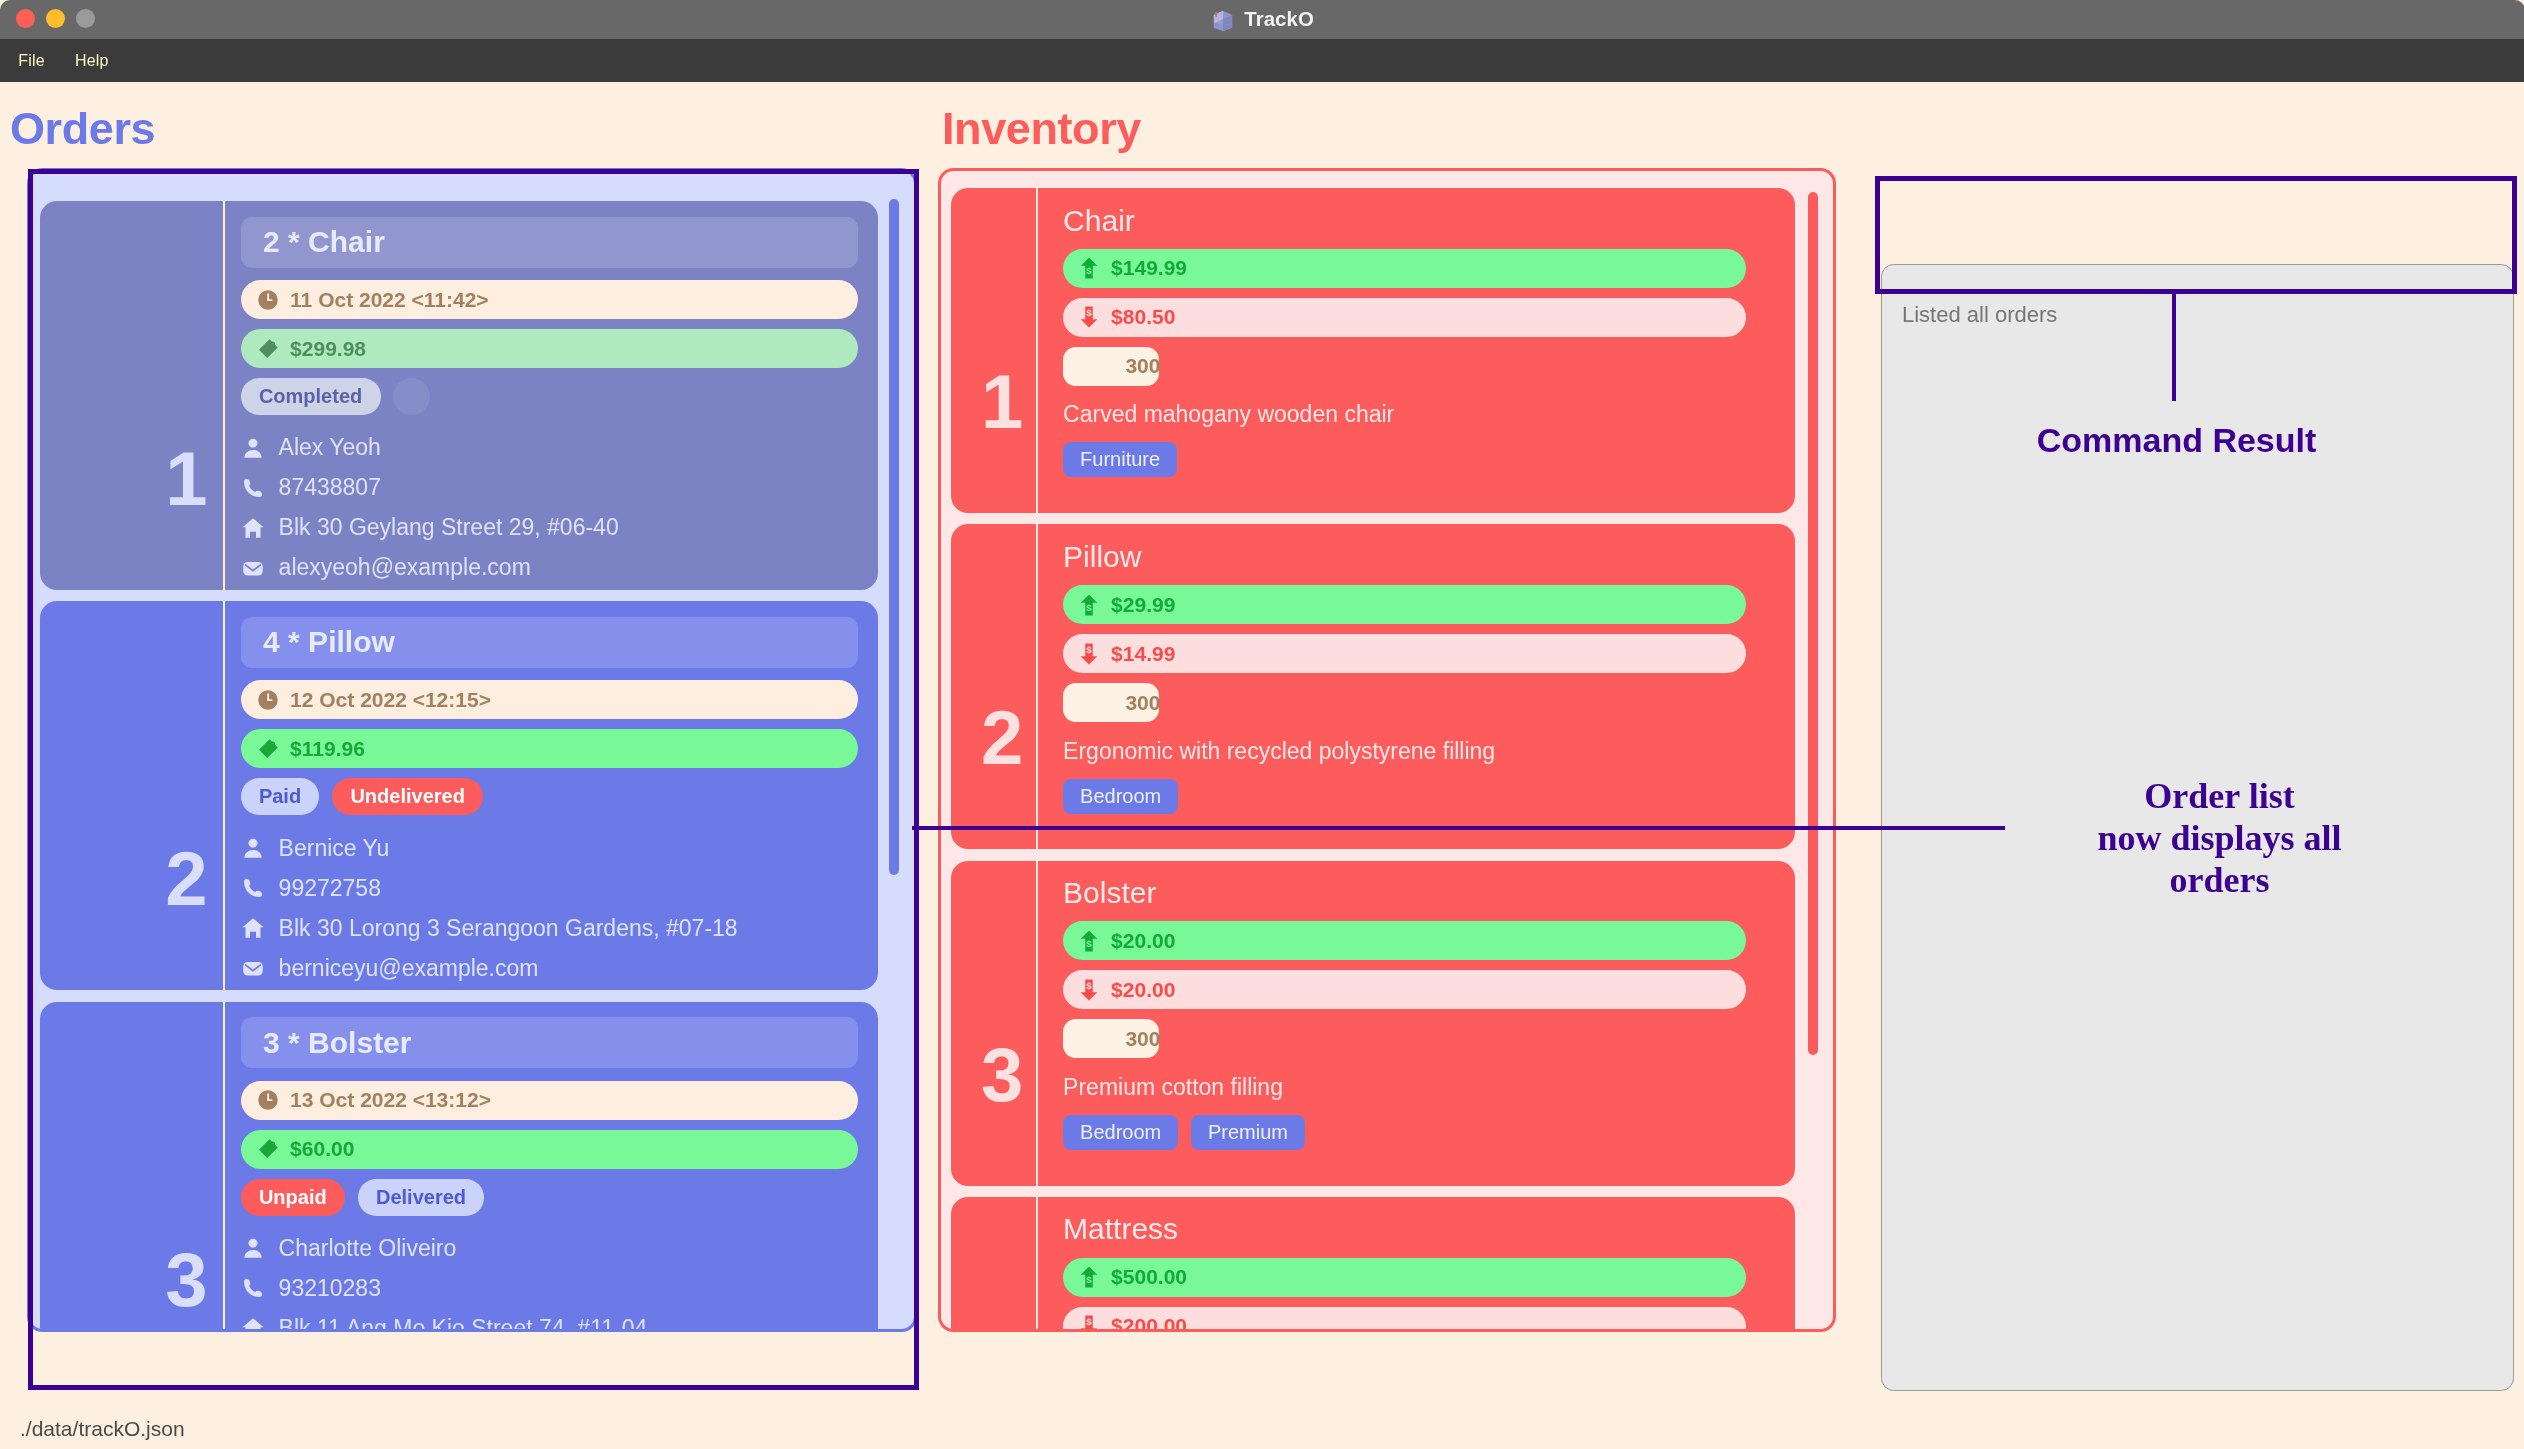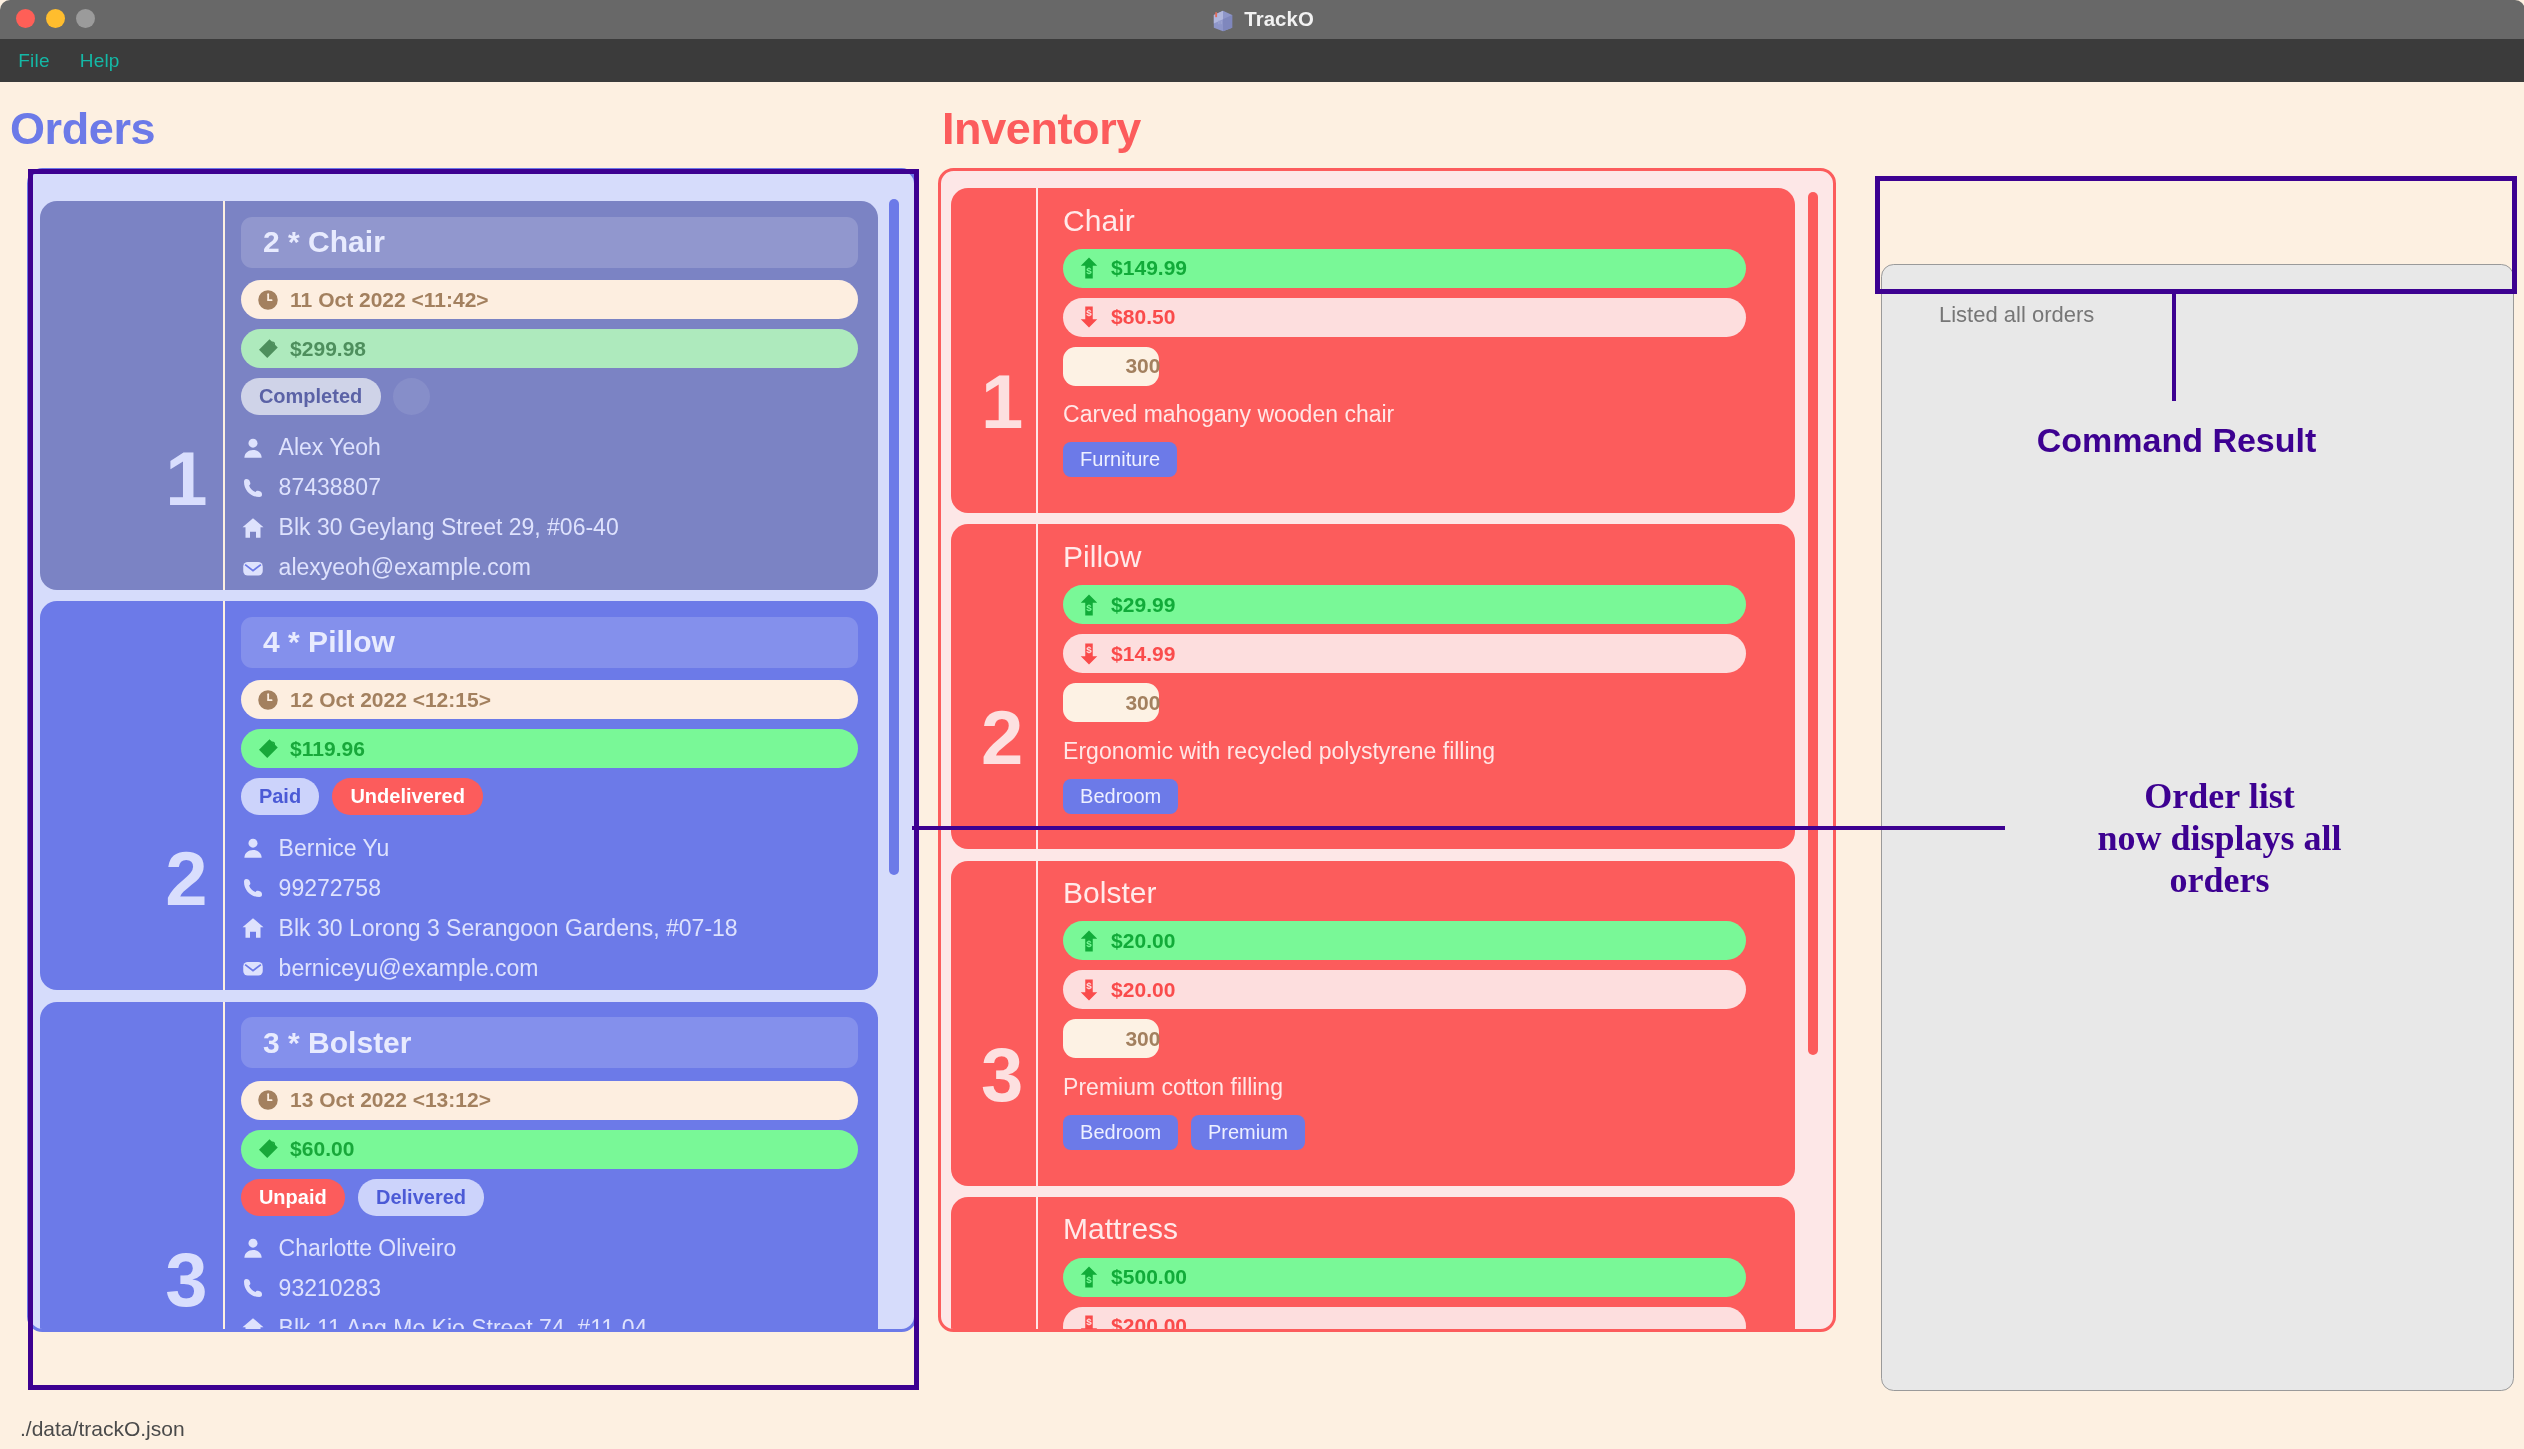--- a/index.html
+++ b/index.html
@@ -26,21 +26,21 @@
     display: flex; align-items: center; justify-content: center; gap: 9.2px;
   }
   #title-text { color: #f2f2f2; font-size: 20.4px; font-weight: bold; letter-spacing: 0.1px; }
   #app-icon { width: 24px; height: 24px; display: block; }
 
   
   #menubar {
     position: absolute; left: 0; top: 39px; width: 2525px; height: 44px;
     background: #3b3b3b; display: flex; align-items: center; padding-left: 18.3px; gap: 30px;
   }
-  .menu-item { color: #14b8a6; font-size: 19px; letter-spacing: 0.2px; }
+  .menu-item { color: #fef9c3; font-size: 16px; letter-spacing: 0.2px; }
 
   
   #body-area {
     position: absolute; left: 0; top: 82px; width: 2525px; height: 1325px;
     background: #fdf0e1;
   }
 
   
   .section-title { position: absolute; font-size: 45px; font-weight: bold; letter-spacing: -0.4px; }
   #orders-title { left: 10px; top: 21px; color: #6c7ae8; }
@@ -148,21 +148,21 @@
     display: flex; align-items: center;
   }
   #inv-vscroll { right: 15.5px; top: 21px; height: 863px; background: #fc5c5c; }
 
   
   #result-panel {
     position: absolute; left: 1881px; top: 182px; width: 633px; height: 1127px;
     background: #e8e8e8; border: 1.4px solid #9a9a9a; border-radius: 12.7px;
   }
   #result-text {
-    position: absolute; left: 20px; top: 37px; font-size: 22px; color: #767676; margin-left: 37px;
+    position: absolute; left: 20px; top: 37px; font-size: 22px; color: #767676;
   }
   #cmd-box {
     position: absolute; left: 1881px; top: 1344px; width: 633px; height: 56px;
     background: #e8e8e8; border: 2.1px solid #7c7c7c; border-radius: 14px;
   }
   #cmd-caret {
     position: absolute; left: 15.5px; top: 11.3px; width: 2.1px; height: 34px; background: #6b6b6b;
   }
 
   

